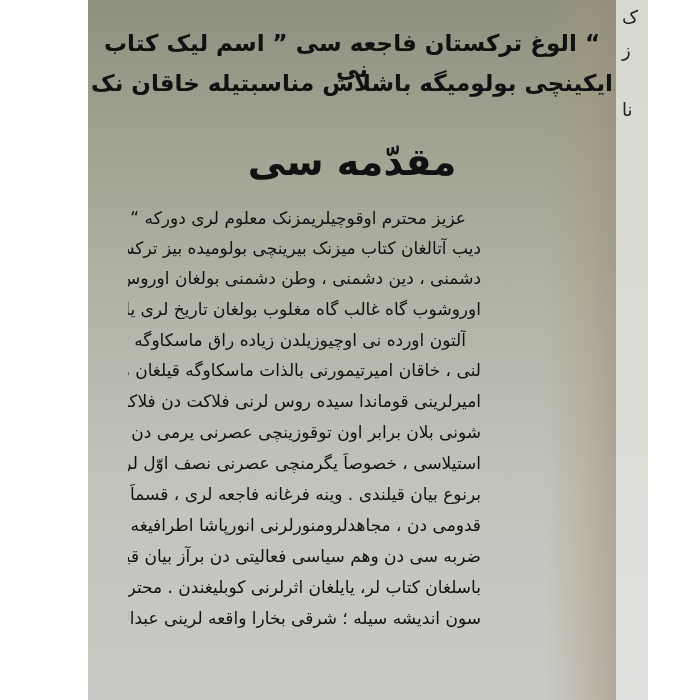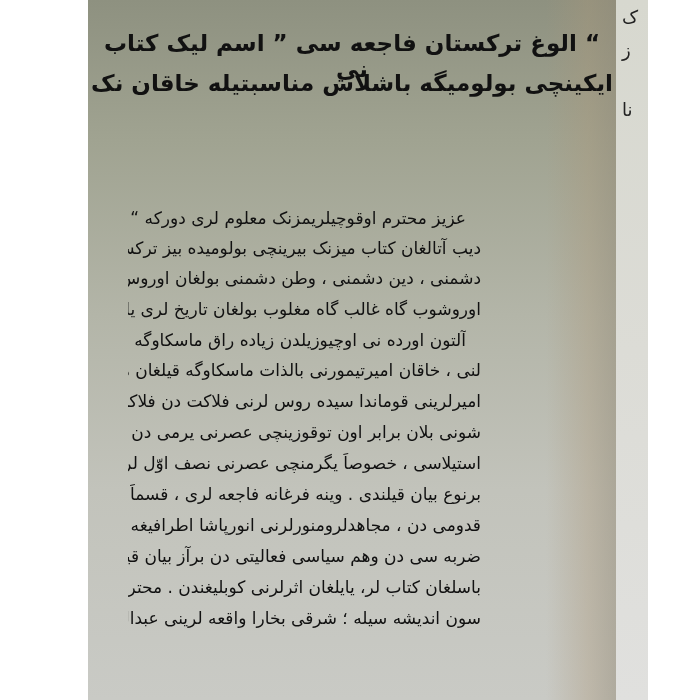--- a/index.html
+++ b/index.html
@@ -27,20 +27,21 @@
 </div>
 <div class="next-page"></div>
 <div class="next-page-glyph" style="top:6px;">ک</div>
 <div class="next-page-glyph" style="top:40px;">ز</div>
 <div class="next-page-glyph" style="top:99px;">نا</div>
 
 <div class="content">
   <div class="heading-line" style="top:30px;">“ الوغ ترکستان فاجعه سی ” اسم لیک کتاب نی</div>
   <div class="heading-line" style="top:70px;">ایکینچی بولومیگه باشلاش مناسبتیله خاقان نک</div>
 
+  <div class="title" style="top:140px;">مقدّمه سی</div>
 
   <div class="para-line first" style="top:208px;">عزیز محترم اوقوچیلریمزنک معلوم لری دورکه “ ترکستان فاجعه سی ”</div>
   <div class="para-line" style="top:238px;">دیب آتالغان کتاب میزنک بیرینچی بولومیده بیز ترکستان لیلرنک تاریخی</div>
   <div class="para-line" style="top:268px;">دشمنی ، دین دشمنی ، وطن دشمنی بولغان اوروس لربلان آبا و اجدادیمز عصرلرچه</div>
   <div class="para-line last-line" style="top:299px;">اوروشوب گاه غالب گاه مغلوب بولغان تاریخ لری یازیلدی .</div>
 
   <div class="para-line first" style="top:330px;">آلتون اورده نی اوچیوزیلدن زیاده راق ماسکاوگه قیلغان حکمدار</div>
   <div class="para-line" style="top:360px;">لنی ، خاقان امیرتیمورنی بالذات ماسکاوگه قیلغان هجوم لری ، قالاوریسه</div>
   <div class="para-line" style="top:391px;">امیرلرینی قوماندا سیده روس لرنی فلاکت دن فلاکت گه دچار قیلغنالیغی،</div>
   <div class="para-line" style="top:422px;">شونی بلان برابر اون توقوزینچی عصرنی یرمی دن کیین باشلانغان روس</div>

